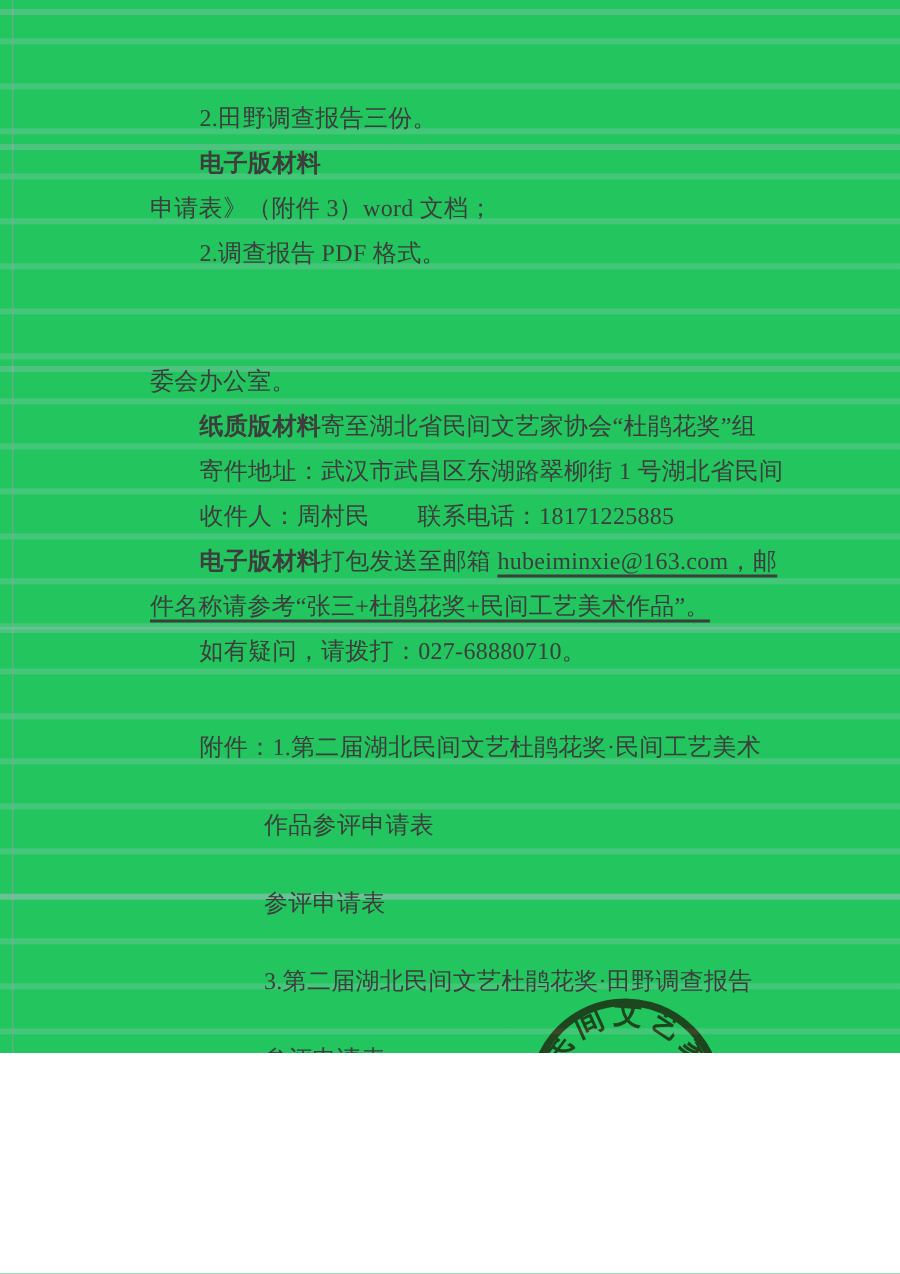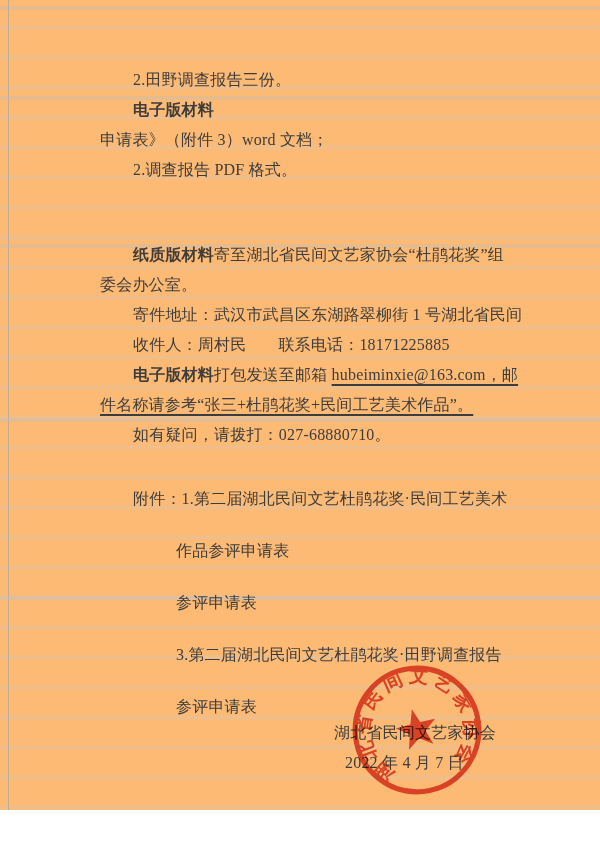--- a/index.html
+++ b/index.html
@@ -1,19 +1,19 @@
 <!DOCTYPE html>
 <html><head>
 <meta charset="utf-8">
 <style>
   html,body{margin:0;padding:0;}
   .page{
     position:relative;
-    width:600px;height:810px;
-    background:#fdba74;
+    width:600px;height:702px;
+    background:#22c55e;
     overflow:hidden;
     font-family:"Liberation Serif","DejaVu Serif",serif;
     color:#3d3d3d;
   }
   
   .page::before{
     content:"";
     position:absolute;inset:0;
     background:repeating-linear-gradient(
       180deg,
@@ -86,25 +86,25 @@
     </div>
     <div class="line">
       <span>申请表》（附件 3）word 文档；</span>
     </div>
     <div class="line indent">
       <span>2.调查报告 PDF 格式。</span>
     </div>
   </section>
 
   <section class="sec" style="top:240px;">
+    <div class="line">
+      <span>委会办公室。</span>
+    </div>
     <div class="line indent">
       <span class="b">纸质版材料</span><span>寄至湖北省民间文艺家协会“杜鹃花奖”组</span>
-    </div>
-    <div class="line">
-      <span>委会办公室。</span>
     </div>
     <div class="line indent">
       <span>寄件地址：武汉市武昌区东湖路翠柳街 1 号湖北省民间</span>
     </div>
     <div class="line indent">
       <span>收件人：周村民</span><span class="gap2"></span><span>联系电话：18171225885</span>
     </div>
     <div class="line indent">
       <span class="b">电子版材料</span><span>打包发送至邮箱 </span><span class="u">hubeiminxie@163.com，邮</span>
     </div>

